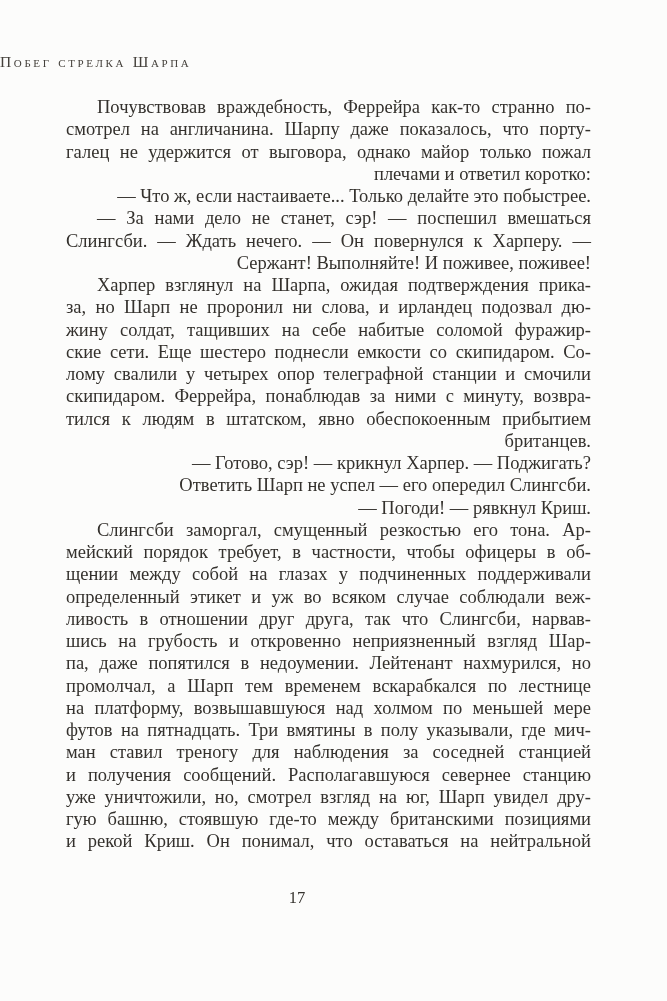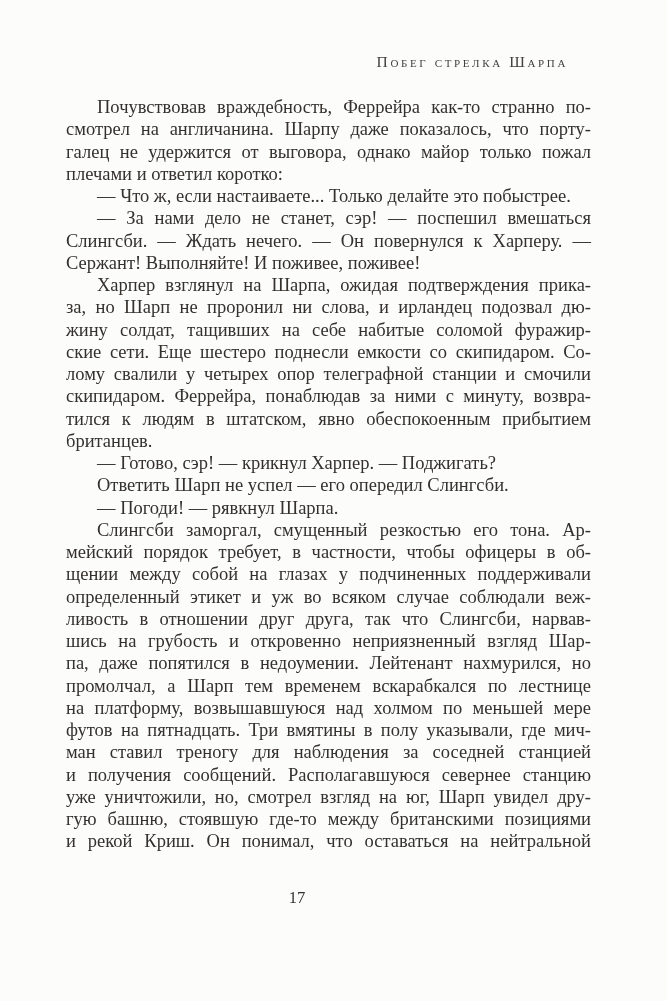--- a/index.html
+++ b/index.html
@@ -11,35 +11,35 @@
   .page {
     position: relative;
     width: 667px; height: 1001px;
     background: #fcfcfb;
     overflow: hidden;
     color: #34312d;
   }
   .running-header {
     position: absolute;
     top: 53px; left: 0; width: 568px;
-    text-align: right;
+    text-align: left;
     font-variant: small-caps;
     font-size: 15.5px;
     letter-spacing: 0.17em;
     color: #44403b;
   }
   .text-block {
     position: absolute;
     top: 96px; left: 66px; width: 525px;
     font-size: 18.5px;
     line-height: 22.25px;
     color: #34312d;
   }
   .para { margin: 0; padding: 0; font-family: Liberation Serif, serif; }
-  .line { display: block; text-align: left; }
+  .line { display: block; text-align: right; }
   .line.j { text-align: justify; text-align-last: justify; }
   .line.first { text-indent: 31px; }
   .page-number {
     position: absolute;
     top: 888px; left: 0; width: 594px;
     text-align: center;
     font-size: 16.5px;
     color: #35322e;
   }
 </style>
@@ -83,21 +83,21 @@
     <p class="para">
       <span class="line first">— Готово, сэр! — крикнул Харпер. — Поджигать?</span>
     </p>
 
     <p class="para">
       <span class="line first">Ответить Шарп не успел — его опередил Слингсби.</span>
     </p>
 
 
     <p class="para">
-      <span class="line first">— Погоди! — рявкнул Шарпа.</span>
+      <span class="line first">— Погоди! — рявкнул Криш.</span>
     </p>
 
     <p class="para">
       <span class="line j first">Слингсби заморгал, смущенный резкостью его тона. Ар-</span>
       <span class="line j">мейский порядок требует, в частности, чтобы офицеры в об-</span>
       <span class="line j">щении между собой на глазах у подчиненных поддерживали</span>
       <span class="line j">определенный этикет и уж во всяком случае соблюдали веж-</span>
       <span class="line j">ливость в отношении друг друга, так что Слингсби, нарвав-</span>
       <span class="line j">шись на грубость и откровенно неприязненный взгляд Шар-</span>
       <span class="line j">па, даже попятился в недоумении. Лейтенант нахмурился, но</span>

